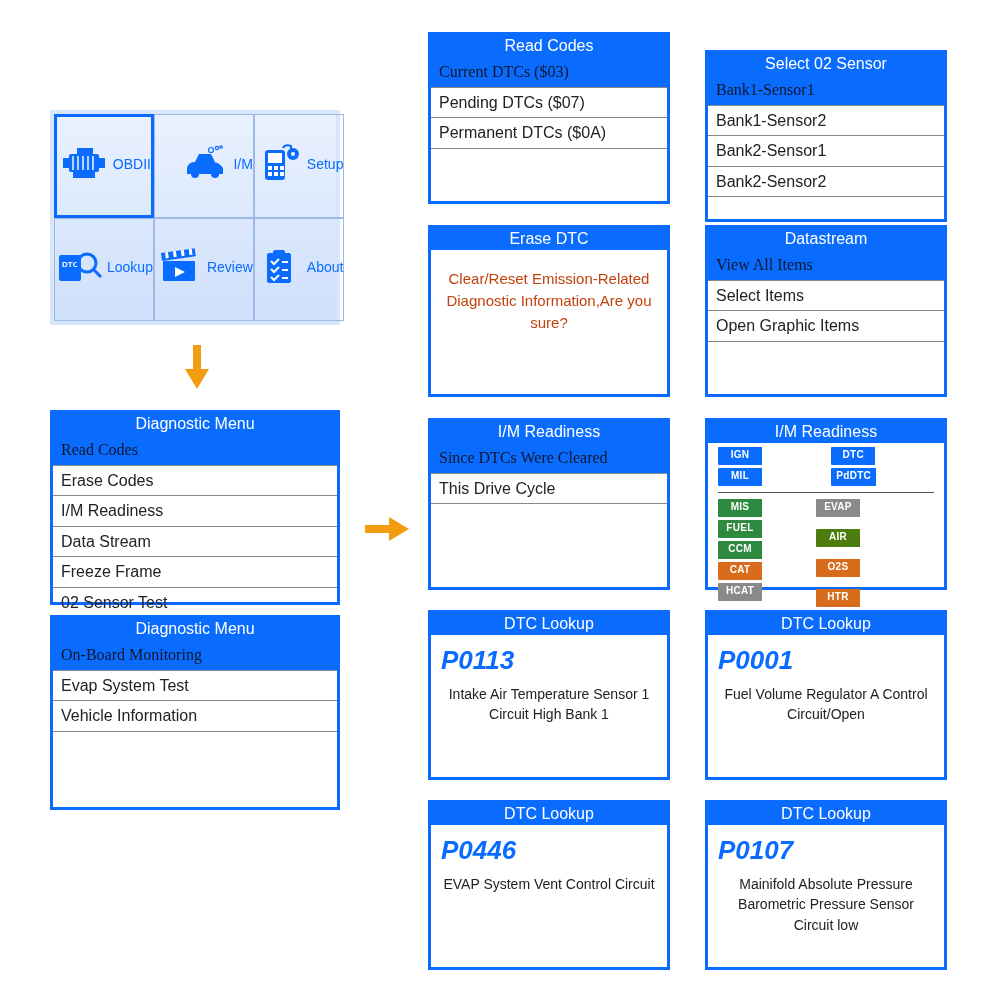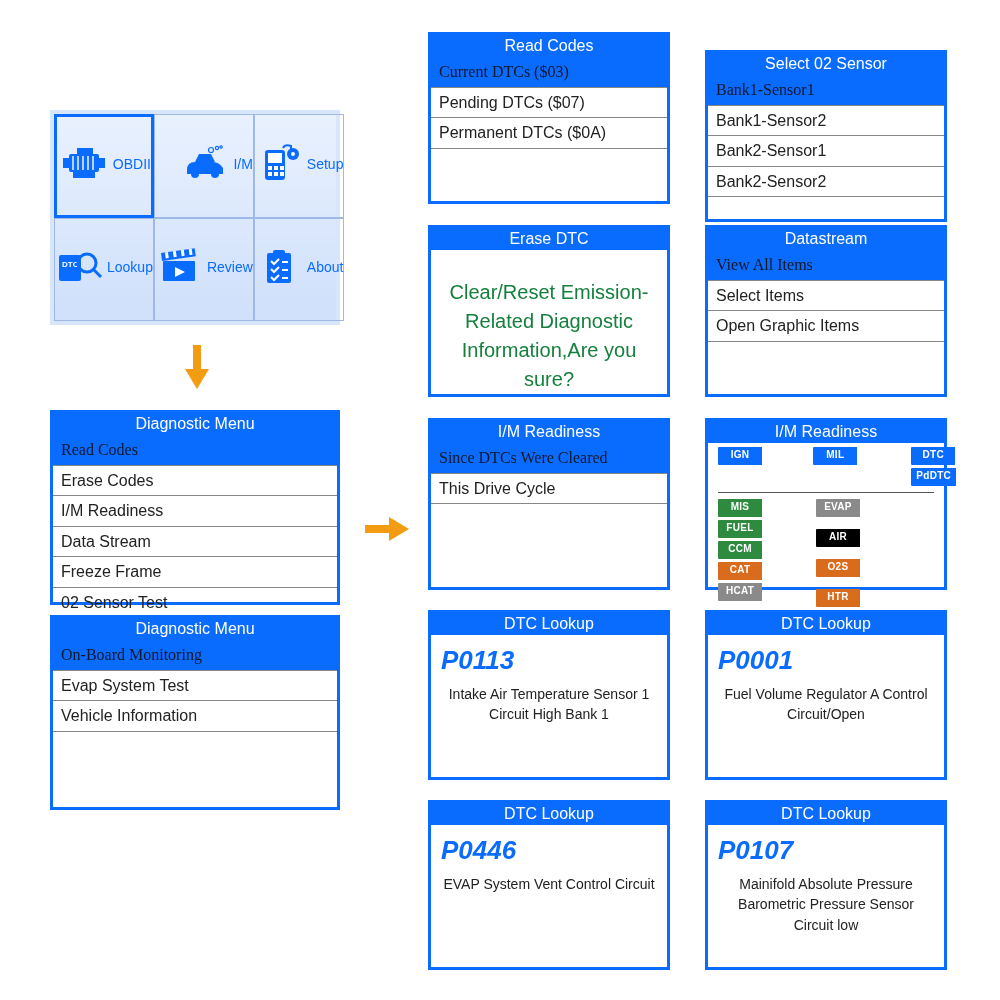--- a/index.html
+++ b/index.html
@@ -32,23 +32,23 @@
     font-size: 16px;
     line-height: 1.35;
   }
   .row.sel {
     background: #0a6cff;
     color: #0f172a;
     font-family: Liberation Serif, serif;
   }
   .erase-msg {
     text-align: center;
-    padding: 28px 14px;
-    font-size: 20px;
-    color: #15803d;
+    padding: 18px 14px;
+    font-size: 15px;
+    color: #c2410c;
     line-height: 1.45;
   }
   .dtc-code {
     color: #0a6cff;
     font-weight: 700;
     font-size: 26px;
     padding: 10px 10px 0 10px;
     font-style: italic;
   }
   .dtc-text {
@@ -304,21 +304,21 @@
 <div class="panel" style="left:428px; top:418px; width:242px; height:172px;">
   <div class="title">I/M Readiness</div>
   <div class="row sel">Since DTCs Were Cleared</div>
   <div class="row">This Drive Cycle</div>
 </div>
 
 <div class="panel im-dash" style="left:705px; top:418px; width:242px; height:172px;">
   <div class="title" style="margin:-6px -10px 4px -10px">I/M Readiness</div>
   <div id="im-dash-body">
       <div class="im-rowwrap">
-        <div style="display:flex;flex-direction:row;gap:12px">
+        <div style="display:flex;flex-direction:column;gap:3px">
           <span class="tag">
               <span class="lab" style="background:#0a6cff">IGN</span>
               <span class="val" style="background:#fff;color:#d33">Spark</span>
             </span>
           <span class="tag">
               <span class="lab" style="background:#0a6cff">MIL</span>
               <span class="val" style="background:#cc5a1f;color:#fff"></span>
             </span>
         </div>
         <div style="display:flex;flex-direction:column;gap:3px">
@@ -355,21 +355,21 @@
               <span class="lab" style="background:#8a8a8a">HCAT</span>
               <span class="val" style="background:#8a8a8a">⊘</span>
             </span>
         </div>
         <div style="display:flex;flex-direction:column;gap:12px">
           <span class="tag">
               <span class="lab" style="background:#8a8a8a">EVAP</span>
               <span class="val" style="background:#8a8a8a">⊘</span>
             </span>
           <span class="tag">
-              <span class="lab" style="background:#000000">AIR</span>
+              <span class="lab" style="background:#4d7c0f">AIR</span>
               <span class="val" style="background:#8a8a8a">⊘</span>
             </span>
           <span class="tag">
               <span class="lab" style="background:#d96c1c">O2S</span>
               <span class="val" style="background:#d96c1c">✖</span>
             </span>
           <span class="tag">
               <span class="lab" style="background:#d96c1c">HTR</span>
               <span class="val" style="background:#d96c1c">✖</span>
             </span>

